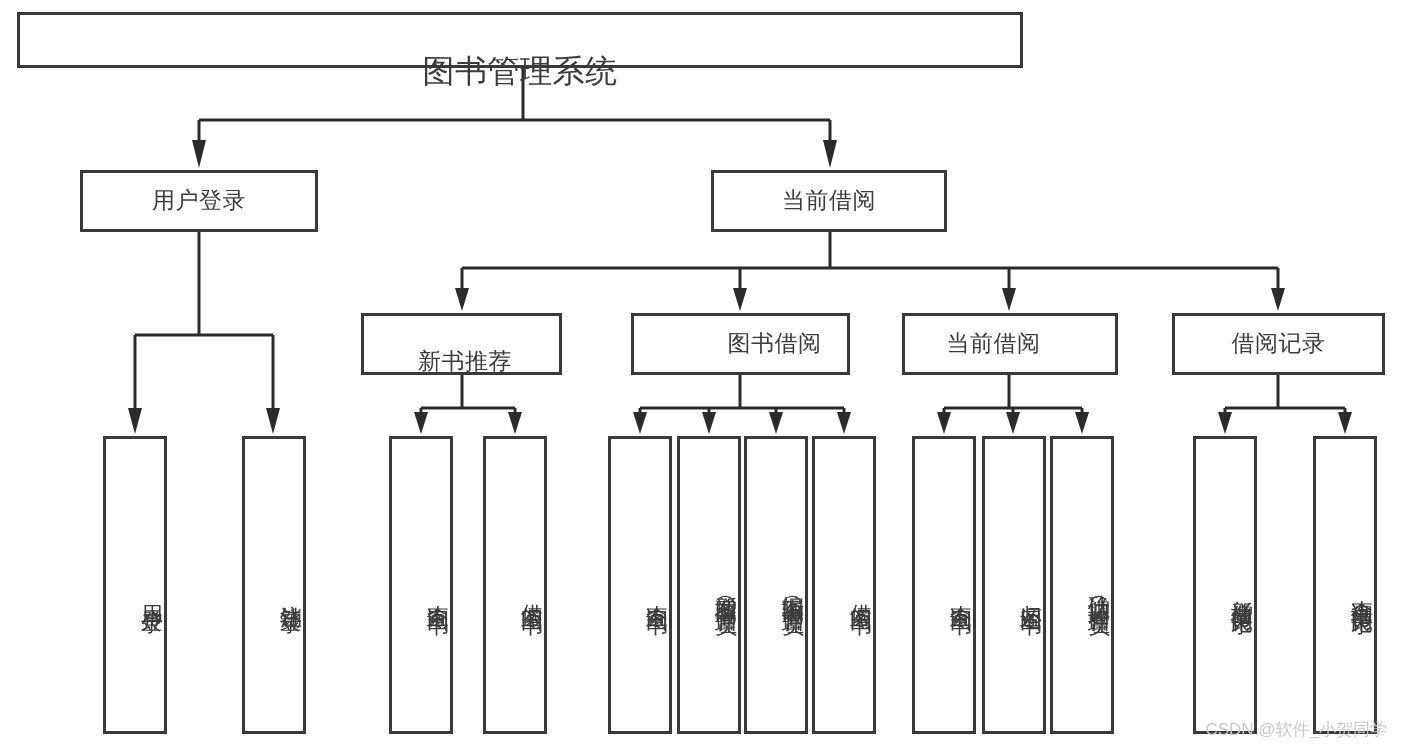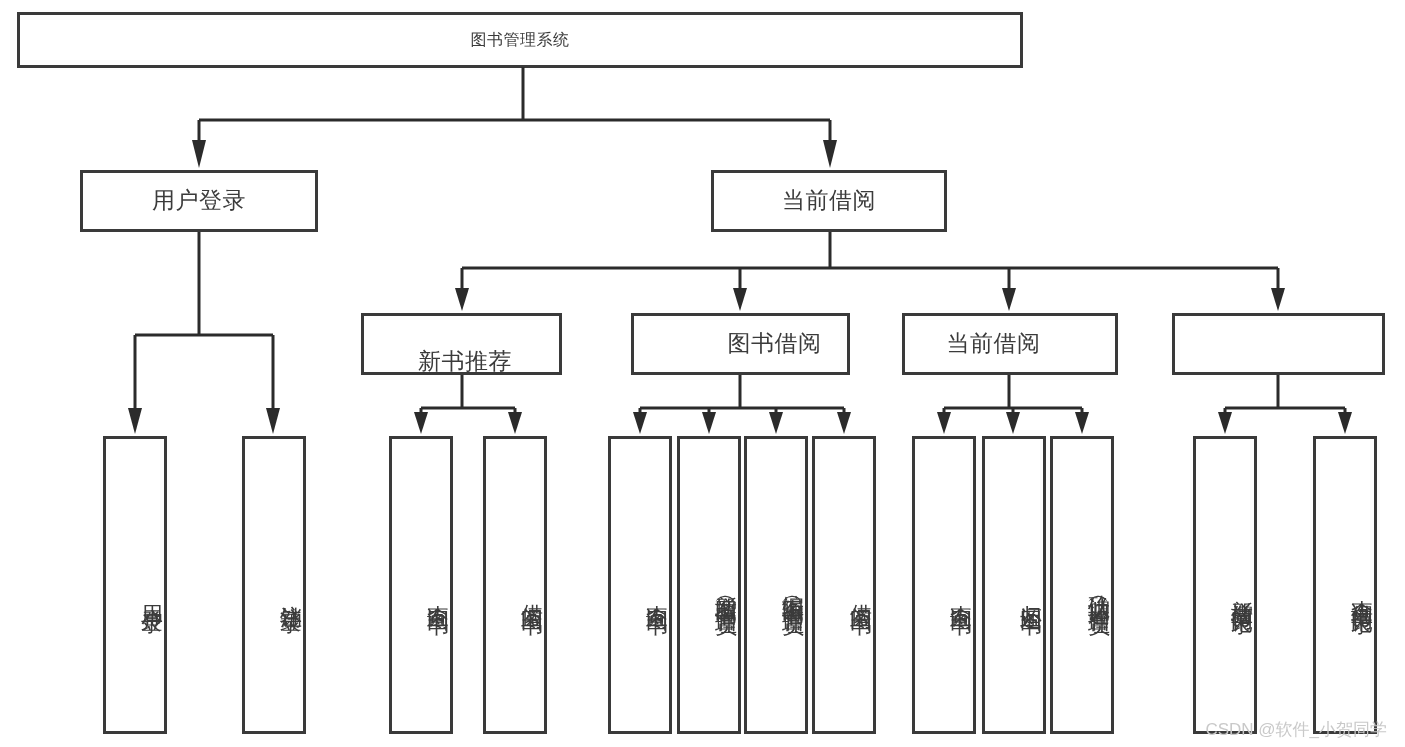--- a/index.html
+++ b/index.html
@@ -54,21 +54,22 @@
     font-family: "Liberation Sans", "DejaVu Sans", sans-serif;
     pointer-events: none;
     text-align: center;
   }
   .label-horizontal {
     font-size: 23px;
     line-height: 1.1;
     letter-spacing: 0.5px;
   }
   .label-root {
-    font-size: 16px;
+    font-size: 32px;
+    margin-top: 32px;
   }
   .label-vertical {
     writing-mode: vertical-rl;
     text-orientation: upright;
     font-size: 22px;
     letter-spacing: 3px;
     align-items: flex-start;
     justify-content: center;
     padding-top: 6px;
     box-sizing: border-box;
@@ -195,20 +196,21 @@
   </svg>
 
   <div class="node-label label-horizontal label-root" style="left:17px; top:12px; width:1006px; height:56px;">图书管理系统</div>
 
   <div class="node-label label-horizontal" style="left:80px; top:170px; width:238px; height:62px;">用户登录</div>
   <div class="node-label label-horizontal" style="left:711px; top:170px; width:236px; height:62px;">当前借阅</div>
 
   <div class="node-label label-horizontal" style="left:361px; top:331px; width:208px; height:62px;">新书推荐</div>
   <div class="node-label label-horizontal" style="left:631px; top:313px; width:219px; height:62px;padding-left:34px;">图书借阅</div>
   <div class="node-label label-horizontal" style="left:902px; top:313px; width:183px; height:62px;">当前借阅</div>
+  <div class="node-label label-horizontal" style="left:1172px; top:313px; width:213px; height:62px;">借阅记录</div>
 
   <div class="node-label label-vertical" style="left:103px; top:460px; width:64px; height:260px;">用户登录</div>
   <div class="node-label label-vertical" style="left:242px; top:460px; width:64px; height:260px;">注销登录</div>
 
   <div class="node-label label-vertical" style="left:389px; top:460px; width:64px; height:260px;">查询图书</div>
   <div class="node-label label-vertical" style="left:483px; top:460px; width:64px; height:260px;">借阅图书</div>
 
   <div class="node-label label-vertical" style="left:608px; top:460px; width:64px; height:260px;">查询图书</div>
   <div class="node-label label-vertical" style="left:677px; top:442px; width:64px; height:290px;">新增图书（管理员）</div>
   <div class="node-label label-vertical" style="left:744px; top:442px; width:64px; height:290px;">编辑图书（管理员）</div>

